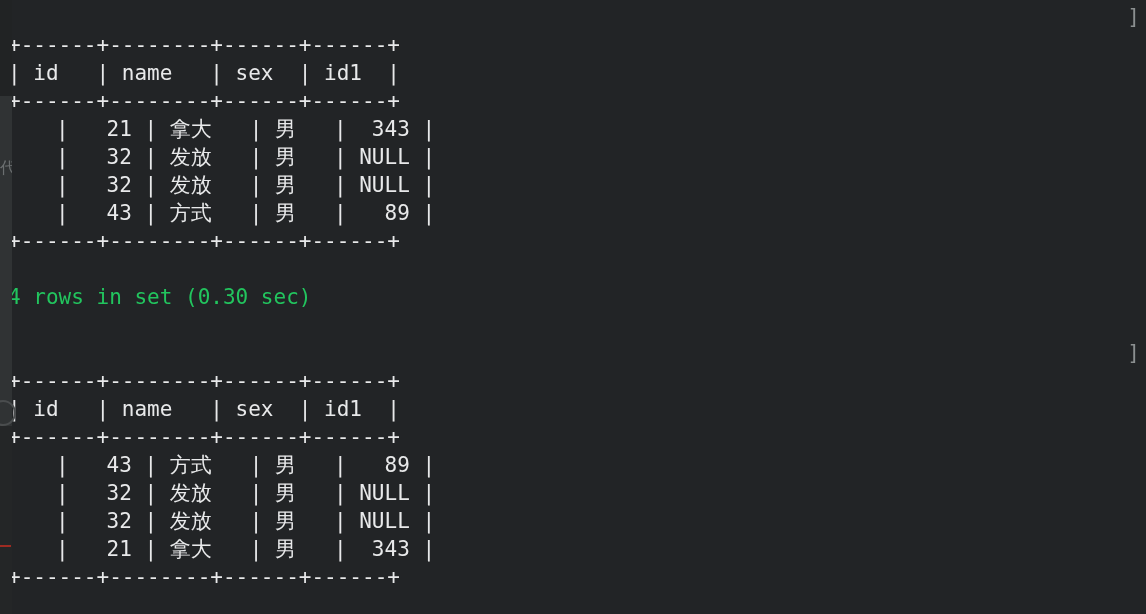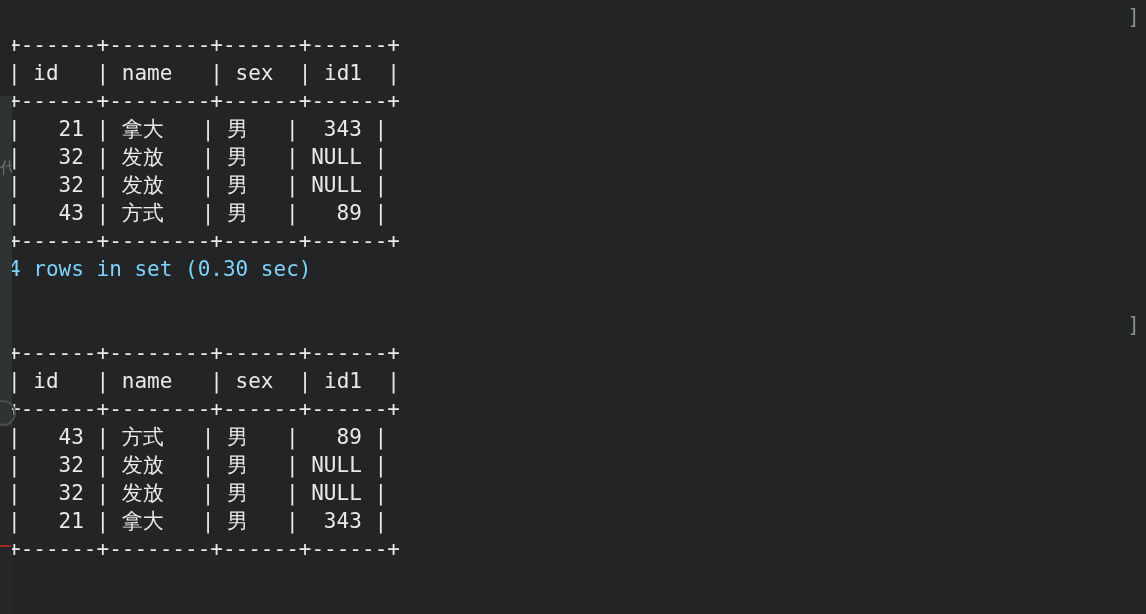--- a/index.html
+++ b/index.html
@@ -111,22 +111,22 @@
     line-height: 28px;
     font-size: 21px;
     color: #e8e9ea;
     white-space: pre;
     padding-left: 8px;
     letter-spacing: 0px;
     font-family: "DejaVu Sans Mono", "Liberation Mono", monospace;
   }
   .line.blank { color: transparent; }
   .prompt-line { color: #f2f3f4; }
-  .rowline { color: #e8e9ea; }
-  .status-line { color: #7dd3fc; }
+  .rowline { color: #e8e9ea; margin-left: 48px; }
+  .status-line { color: #22c55e; margin-top: 28px; }
 
   .edge-marker {
     position: absolute;
     right: 6px;
     top: 0;
     color: #8b8f90;
     font-size: 21px;
     line-height: 28px;
     font-family: "DejaVu Sans Mono", "Liberation Mono", monospace;
   }

